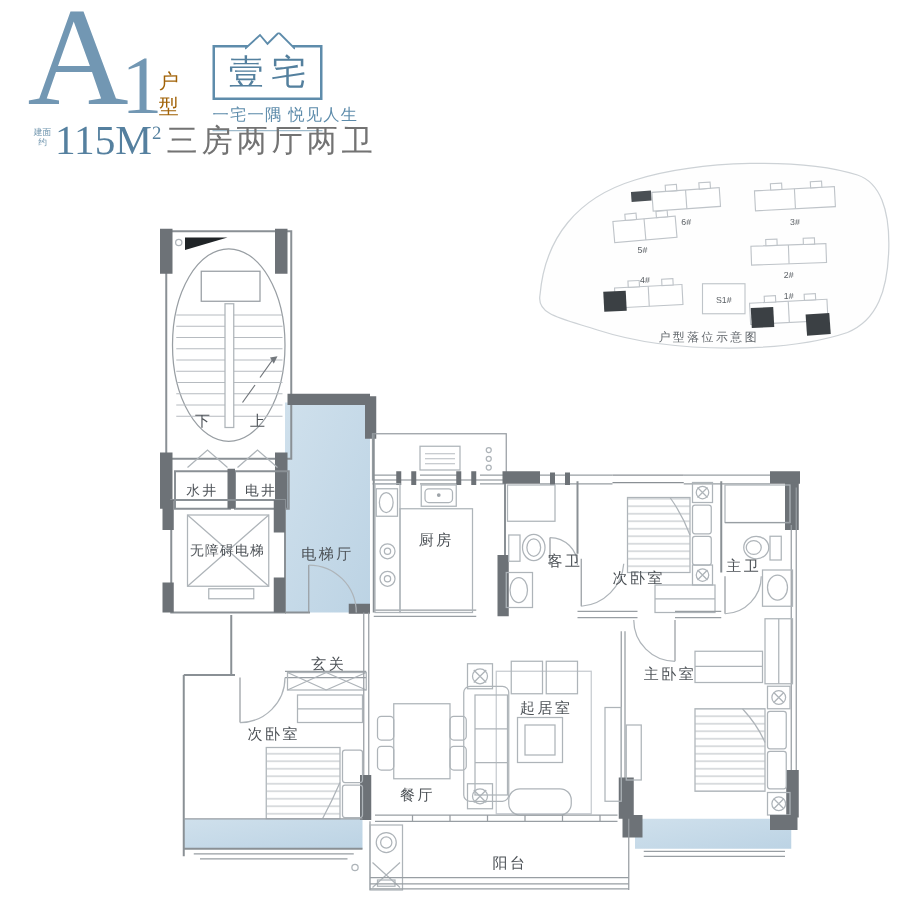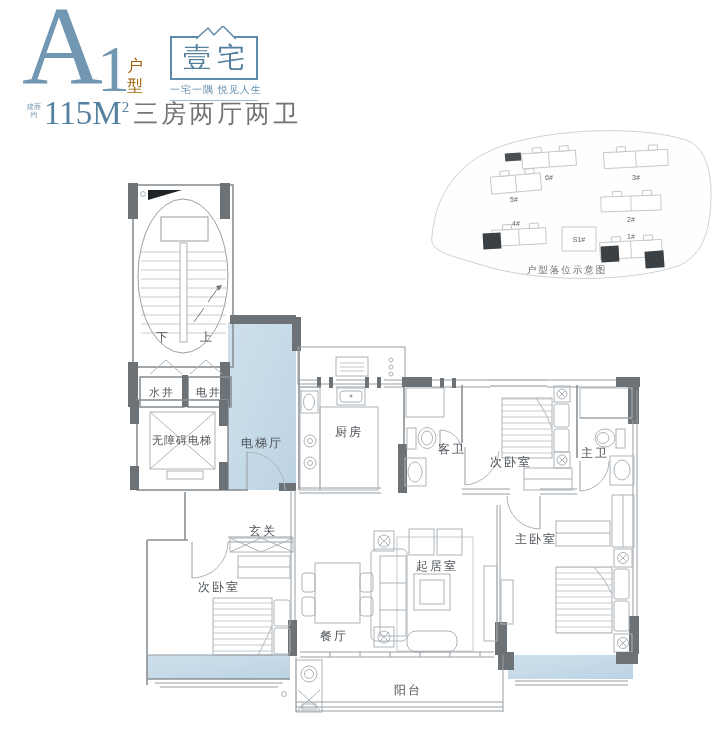--- a/index.html
+++ b/index.html
@@ -11,21 +11,21 @@
         font-size:112px;color:#7297b3;line-height:1;}
   .big1{position:absolute;left:97px;top:36px;font-family:"Liberation Serif",serif;
         font-size:66px;color:#7297b3;line-height:1;}
   .utype{position:absolute;left:126px;top:56px;width:18px;font-size:16px;color:#a16207;
          line-height:20px;text-align:center;}
   .logo{position:absolute;left:170px;top:36px;width:88px;}
   .logo-box{position:relative;border:2px solid #5e8cab;height:40px;display:flex;
             align-items:center;justify-content:space-around;padding:0 8px;}
   .logo-box span{font-family:"Liberation Serif",serif;font-size:28px;color:#54809e;}
   .peaks{position:absolute;left:24px;top:-12px;}
-  .tagline{margin-top:3px;font-size:10px;color:#5e8cab;letter-spacing:1px;text-align:right;
+  .tagline{margin-top:3px;font-size:13px;color:#5e8cab;letter-spacing:1px;text-align:right;
            border-bottom:1px solid #9ebacb;padding-bottom:3px;white-space:nowrap;}
   .area-line{position:absolute;left:27px;top:98px;display:flex;align-items:center;color:#55809f;}
   .area-pre{font-size:7px;line-height:8px;color:#6e94ad;margin-right:3px;margin-bottom:4px;text-align:center;}
   .area-val{font-family:"Liberation Serif",serif;font-size:33px;line-height:30px;}
   .area-sup{font-family:"Liberation Serif",serif;font-size:15px;margin-bottom:12px;}
   .area-desc{font-size:25px;letter-spacing:3px;margin-left:4px;line-height:28px;color:#737373;}
   
   svg{position:absolute;left:0;top:0;z-index:1;}
   .w{stroke:#8a9095;stroke-width:1.6;fill:none;}
   .w1{stroke:#989ea3;stroke-width:1;fill:none;}

